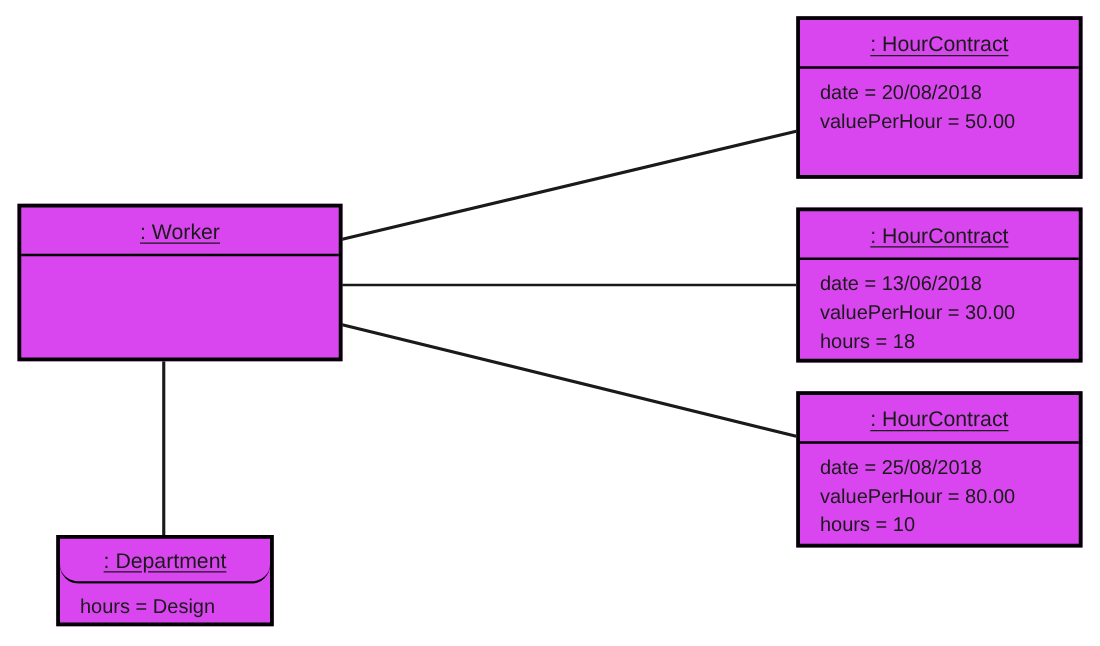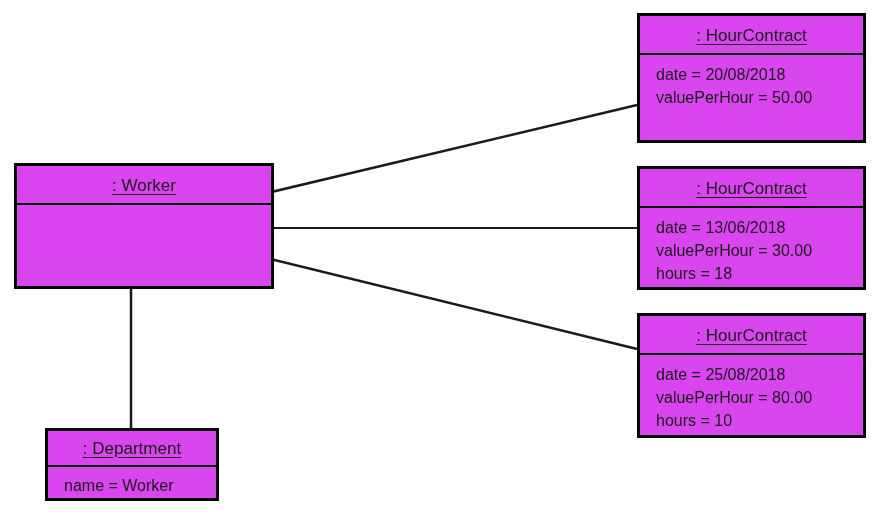--- a/index.html
+++ b/index.html
@@ -57,21 +57,21 @@
     line-height: 23px;
     white-space: nowrap;
   }
   
   #obj-worker      { left: 14px;  top: 163px; width: 260px; height: 126px; }
   #obj-department  { left: 45px;  top: 428px; width: 174px; height: 73px;  }
   #obj-contract-1  { left: 637px; top: 13px;  width: 229px; height: 130px; }
   #obj-contract-2  { left: 637px; top: 166px; width: 229px; height: 124px; }
   #obj-contract-3  { left: 637px; top: 313px; width: 229px; height: 125px; }
 
-  #obj-department .uml-header { padding: 9px 6px 8px 6px; }
+  #obj-department .uml-header { padding: 9px 6px 8px 6px; border-radius: 15px; }
   #obj-department .uml-attrs  { padding: 7px 6px 7px 16px; }
 </style>
 </head>
 <body>
 
 <div id="canvas">
 
   <svg id="connectors" viewBox="0 0 880 517" xmlns="http://www.w3.org/2000/svg">
     <line x1="246" y1="198" x2="637" y2="105" stroke="#1a1a1a" stroke-width="2.5"></line>
     <line x1="246" y1="228" x2="637" y2="228" stroke="#1a1a1a" stroke-width="2"></line>
@@ -83,21 +83,21 @@
     <div class="uml-header">
       <span class="title-text">: Worker</span>
     </div>
   </div>
 
   <div class="uml-object" id="obj-department">
     <div class="uml-header">
       <span class="title-text">: Department</span>
     </div>
     <div class="uml-attrs">
-      <div class="uml-attr">name = Worker</div>
+      <div class="uml-attr">hours = Design</div>
     </div>
   </div>
 
   <div class="uml-object" id="obj-contract-1">
     <div class="uml-header">
       <span class="title-text">: HourContract</span>
     </div>
     <div class="uml-attrs">
       <div class="uml-attr">date = 20/08/2018</div>
       <div class="uml-attr">valuePerHour = 50.00</div>

